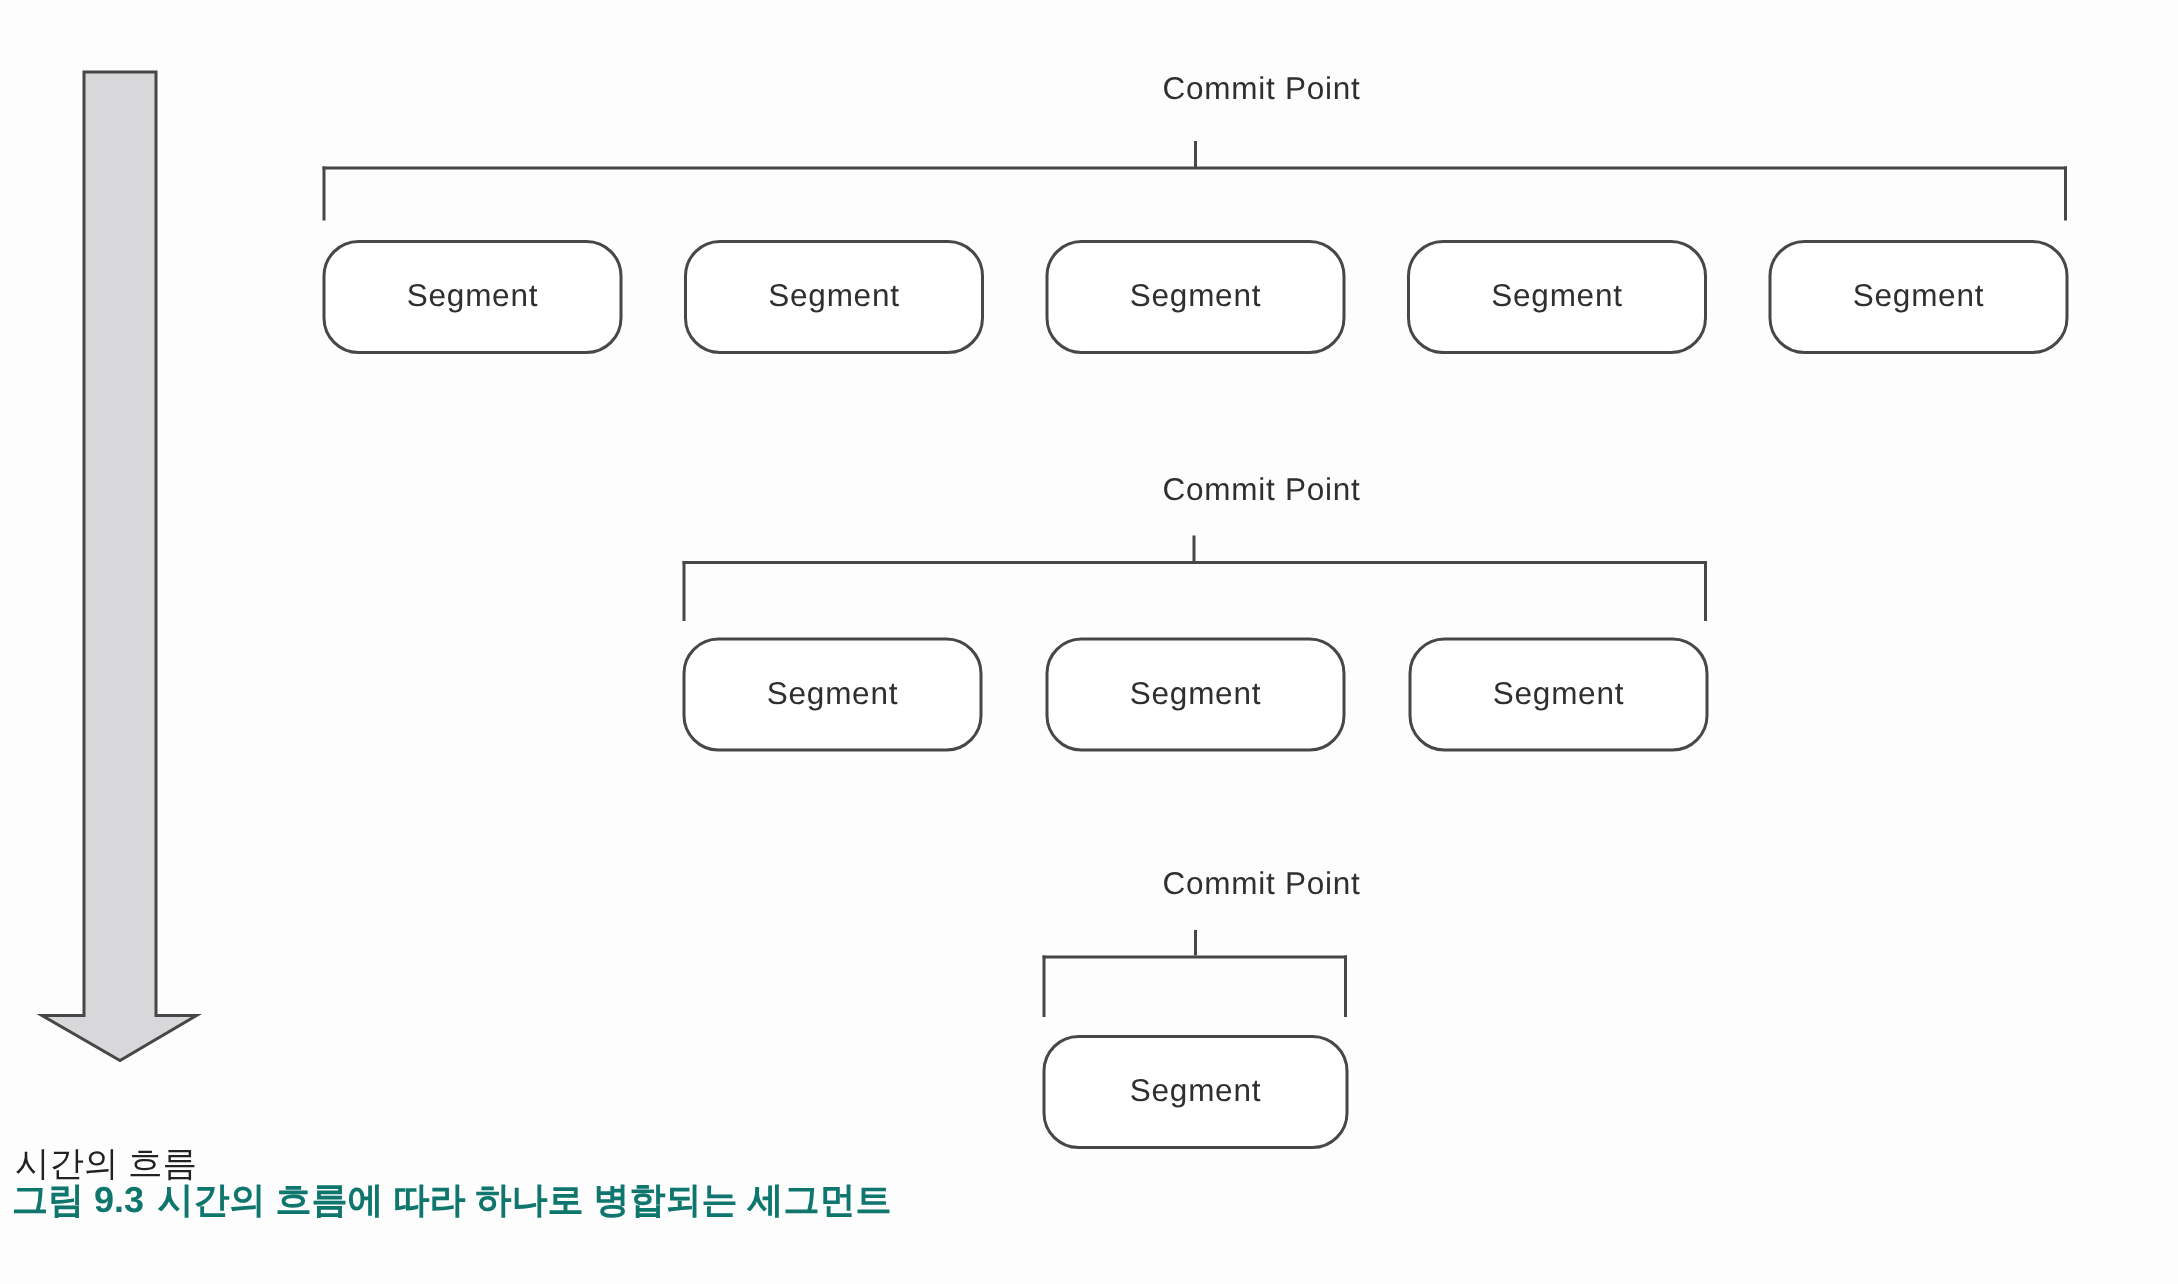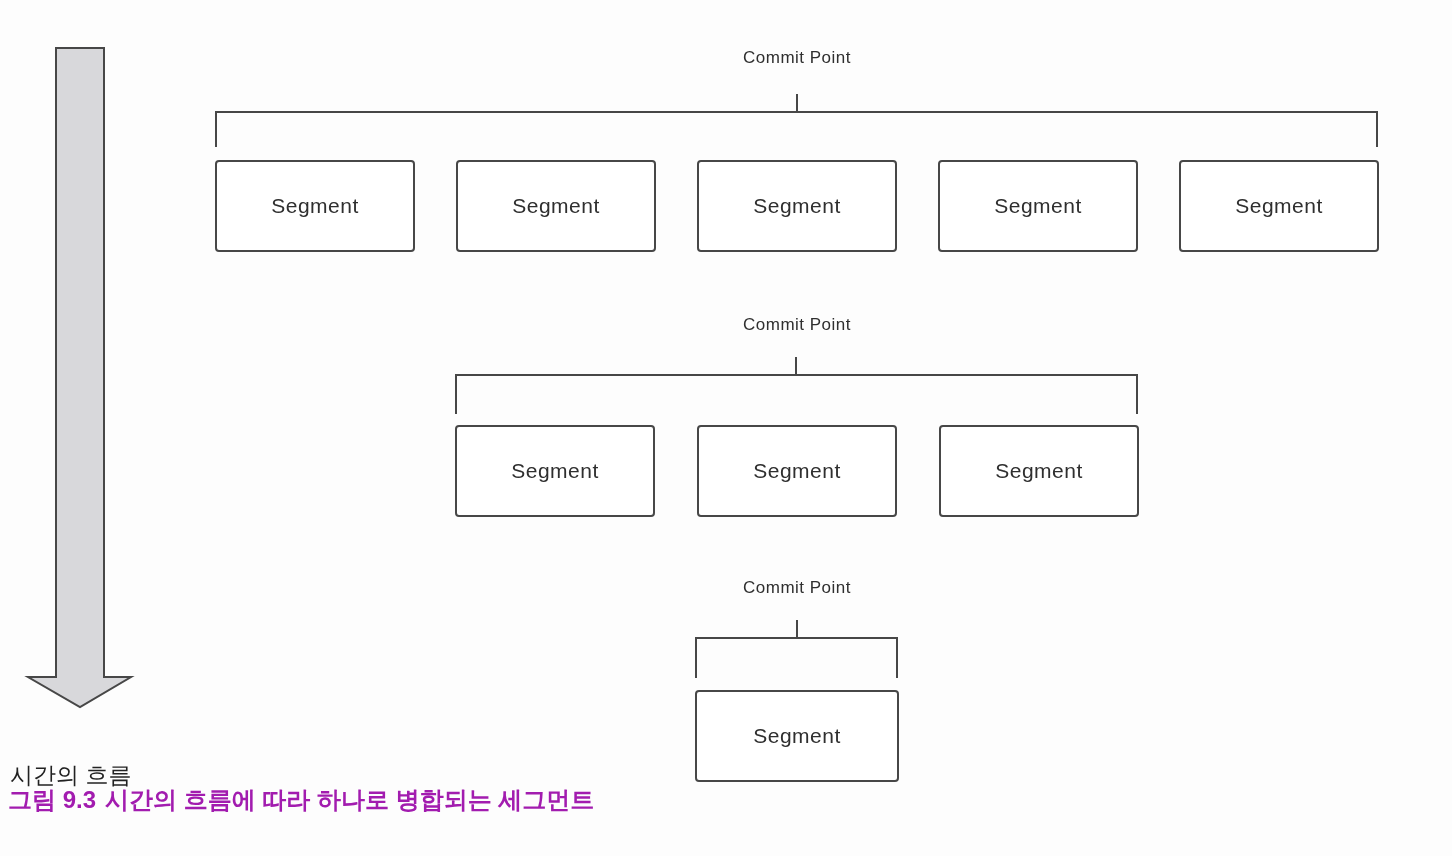--- a/index.html
+++ b/index.html
@@ -13,24 +13,25 @@
     position: relative;
     width: 1452px;
     height: 856px;
     background: var(--bg);
     font-family: "Liberation Sans", sans-serif;
     overflow: hidden;
   }
   .commit-label {
     position: absolute;
     transform: translateX(-50%);
-    font-size: 17px;
+    font-size: 21px;
     letter-spacing: 0.5px;
     color: var(--text);
     white-space: nowrap;
+    margin-left: 44px;
   }
   .tick {
     position: absolute;
     width: 2px;
     background: var(--line);
   }
   .bracket {
     position: absolute;
     border-top: 2px solid var(--line);
     border-left: 2px solid var(--line);
@@ -38,23 +39,23 @@
     box-sizing: border-box;
   }
   .seg-row {
     position: absolute;
     display: flex;
     justify-content: space-between;
   }
   .seg {
     box-sizing: border-box;
     width: 200px;
-    height: 92px;
+    height: 76px;
     border: 2px solid var(--line);
-    border-radius: 4px;
+    border-radius: 24px;
     background: #ffffff;
     display: flex;
     align-items: center;
     justify-content: center;
     font-size: 21px;
     letter-spacing: 0.5px;
     color: var(--text);
   }
   .time-arrow-svg {
     position: absolute;
@@ -69,21 +70,21 @@
     color: #222222;
     white-space: nowrap;
     margin-top: 29px;
   }
   .caption {
     position: absolute;
     left: 8px;
     top: 784px;
     font-size: 24px;
     font-weight: bold;
-    color: #a21caf;
+    color: #0f766e;
     white-space: nowrap;
   }
   .caption .prefix { margin-right: 9px; }
 </style>
 </head>
 <body>
 
 <div class="canvas">
 
   <svg class="time-arrow-svg" width="160" height="730" viewBox="0 0 160 730">

